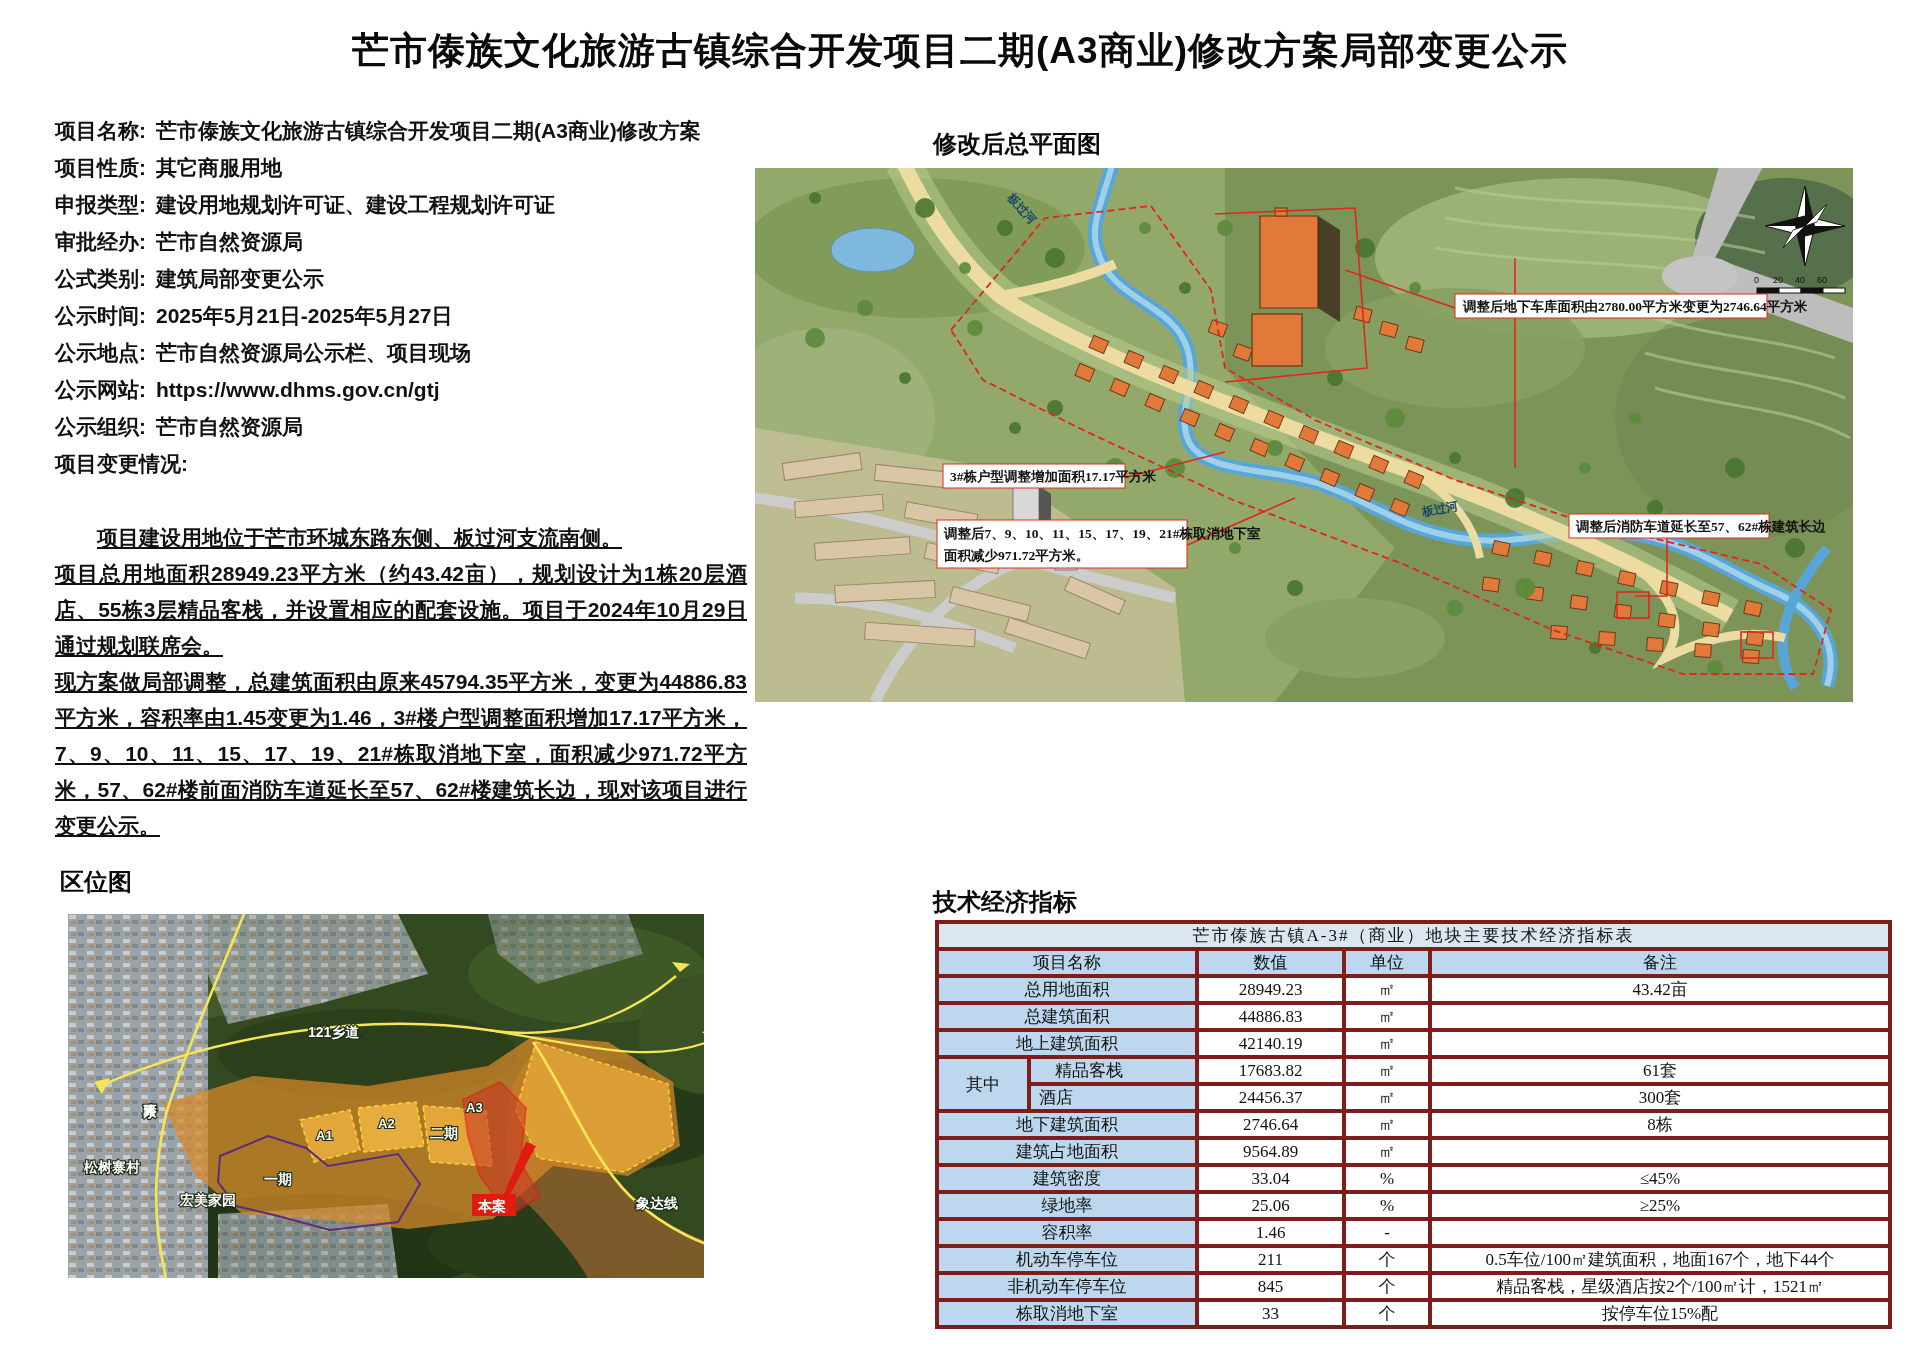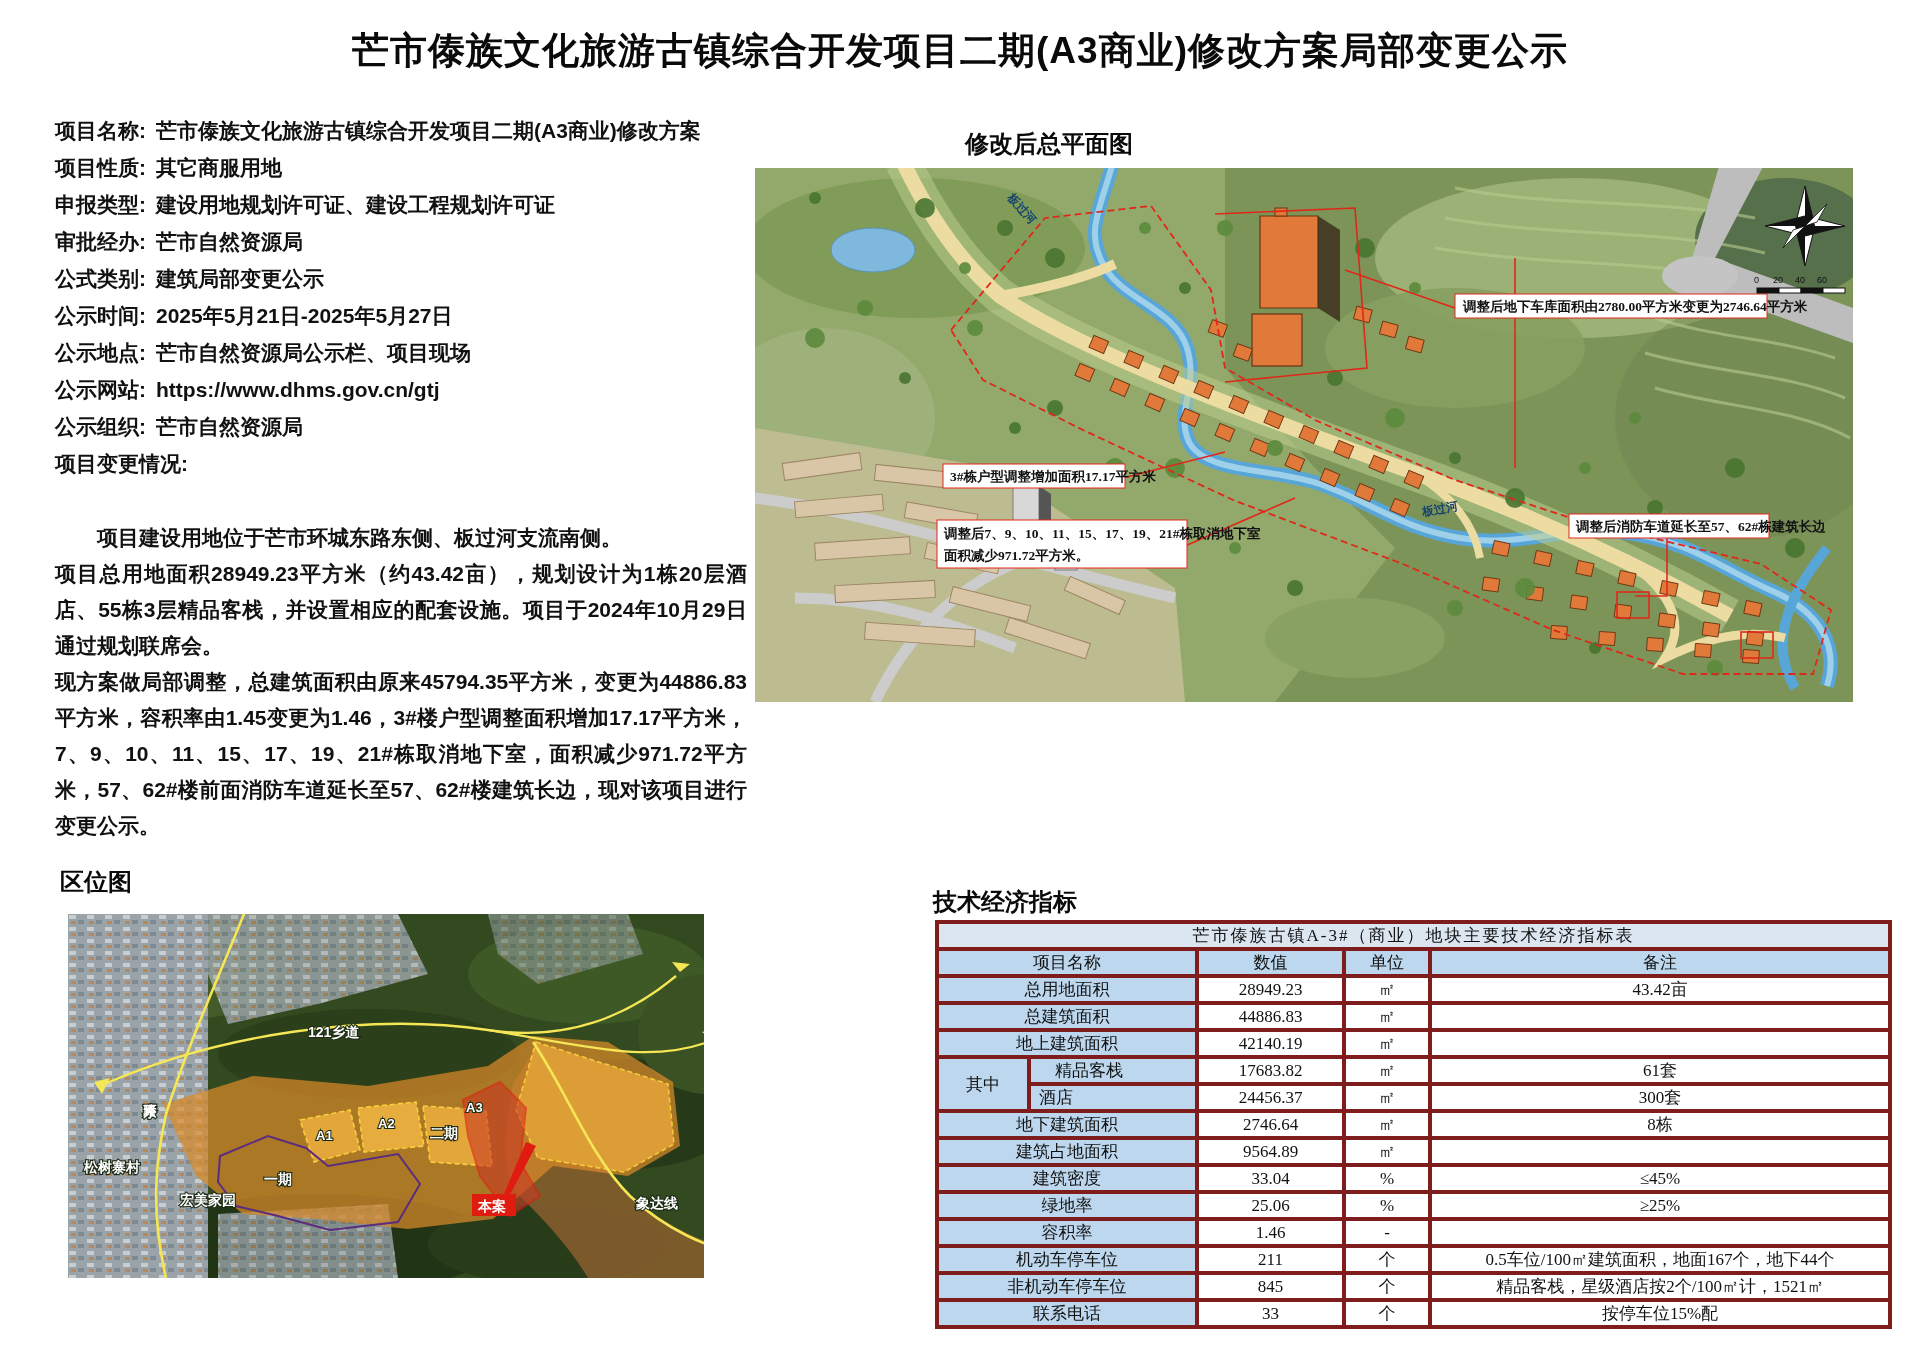--- a/index.html
+++ b/index.html
@@ -5,27 +5,27 @@
   html,body{margin:0;padding:0;background:#ffffff;}
   .page{position:relative;width:1920px;height:1352px;background:#ffffff;overflow:hidden;
         font-family:"Liberation Sans",sans-serif;color:#111;}
   .page-title{position:absolute;left:0;top:26px;width:100%;text-align:center;margin:0;
         font-size:37px;font-weight:bold;letter-spacing:1px;color:#0a0a0a;}
   
   .info-list{position:absolute;left:55px;top:112px;width:700px;}
   .info-row{height:37px;line-height:37px;font-size:21px;font-weight:bold;white-space:nowrap;}
   .info-row .lbl{margin-right:10px;}
   .paras{position:absolute;left:55px;top:520px;width:692px;}
-  .para{margin:0;font-size:21px;font-weight:bold;line-height:36px;text-align:justify;}
+  .para{margin:0;font-size:21px;font-weight:bold;line-height:36px;text-align:justify;text-decoration:underline;}
   .para.indent{text-indent:2em;}
   .note{position:absolute;left:55px;top:780px;width:705px;margin:0;font-size:21px;
         font-weight:bold;line-height:36px;color:#f01414;}
   .sec-h{position:absolute;margin:0;font-size:24px;font-weight:bold;color:#0a0a0a;}
   #h-locmap{left:60px;top:866px;}
-  #h-siteplan{left:933px;top:128px;margin-left:32px;}
+  #h-siteplan{left:933px;top:128px;}
   #h-indicators{left:933px;top:886px;}
   .map-box{position:absolute;overflow:hidden;}
   #loc-map{left:68px;top:914px;width:636px;height:364px;}
   #site-plan{left:755px;top:168px;width:1098px;height:534px;}
   svg{display:block;}
   
   .ind-table{position:absolute;left:935px;top:920px;width:953px;border-collapse:collapse;
         table-layout:fixed;font-family:"Liberation Serif",serif;}
   .ind-table td,.ind-table th{border:4px solid #7f1d1d;font-size:17px;height:23px;
         padding:0 4px;text-align:center;overflow:hidden;white-space:nowrap;}
@@ -456,21 +456,21 @@
       <td>个</td>
       <td>0.5车位/100㎡建筑面积，地面167个，地下44个</td>
     </tr>
     <tr>
       <td colspan="2" class="c-name">非机动车停车位</td>
       <td class="c-val">845</td>
       <td>个</td>
       <td>精品客栈，星级酒店按2个/100㎡计，1521㎡</td>
     </tr>
     <tr>
-      <td colspan="2" class="c-name">联系电话</td>
+      <td colspan="2" class="c-name">栋取消地下室</td>
       <td class="c-val">33</td>
       <td>个</td>
       <td>按停车位15%配</td>
     </tr>
   </tbody>
     </table>
 
 </div>
 
 </body></html>

